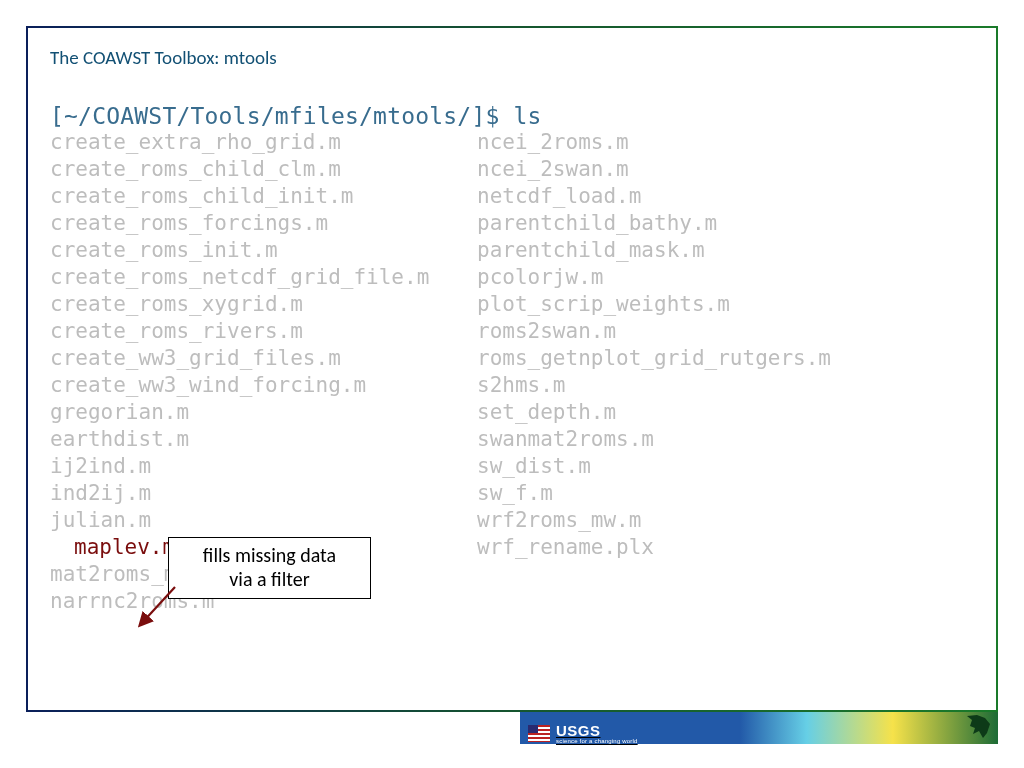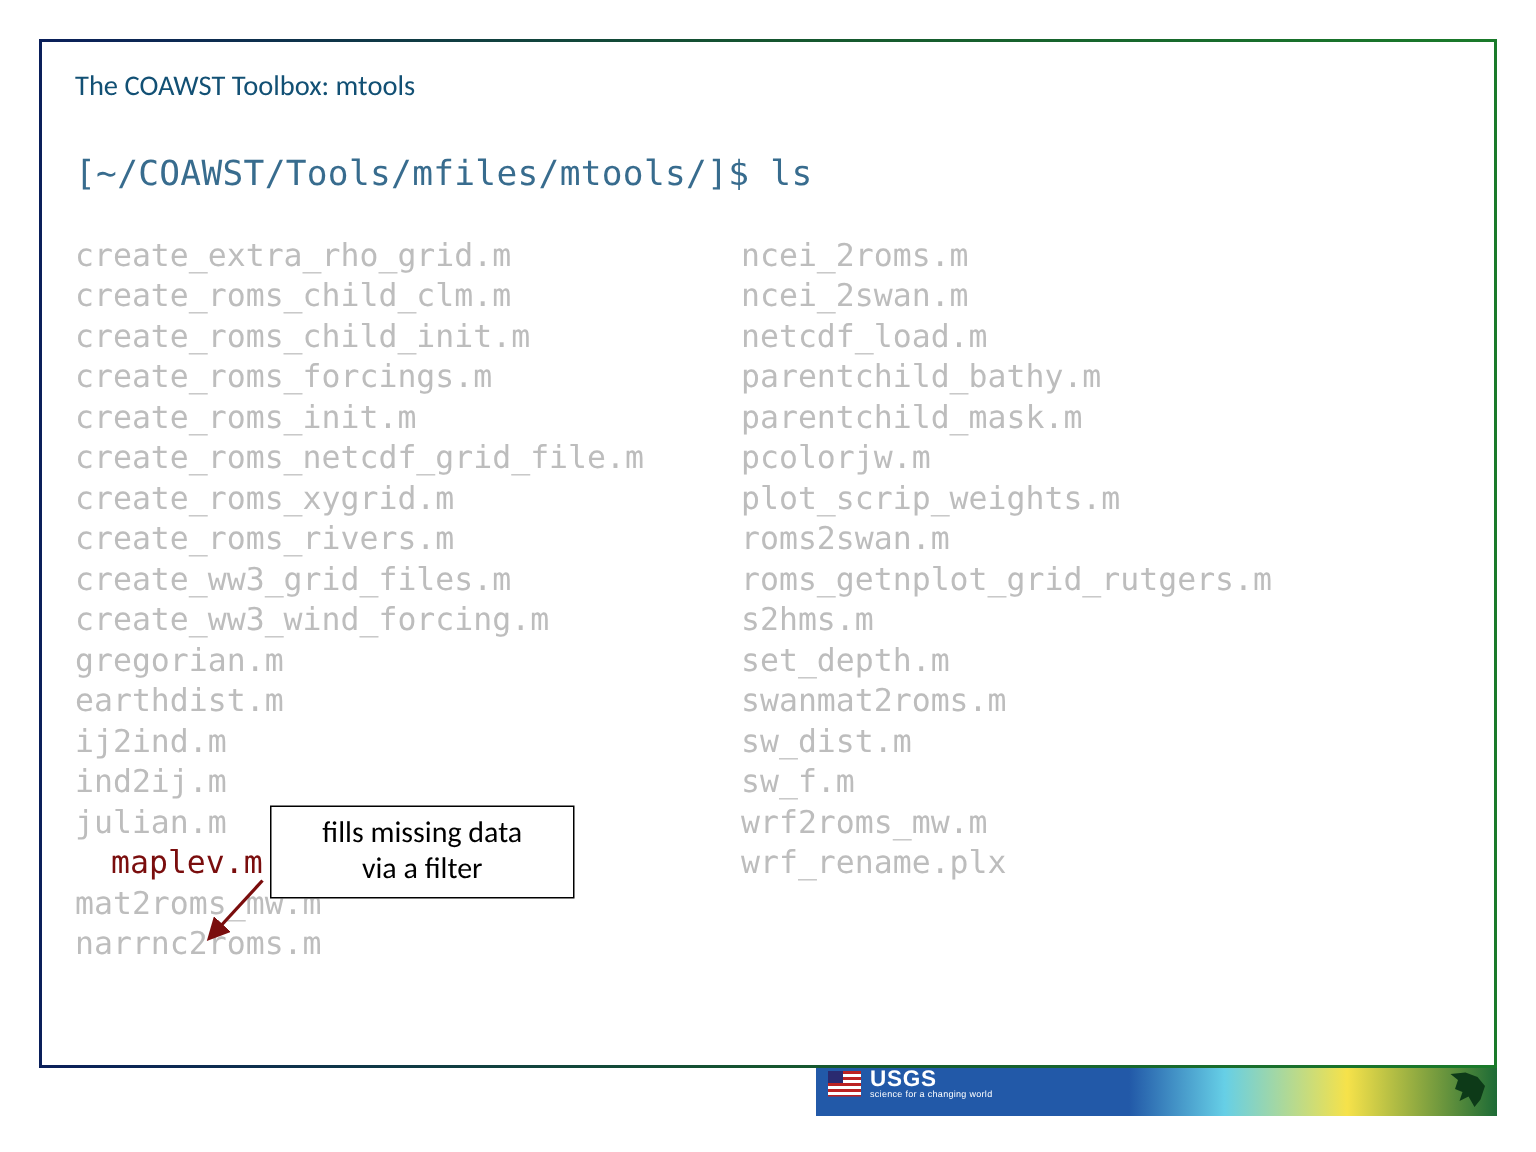--- a/index.html
+++ b/index.html
@@ -24,64 +24,64 @@
   .title {
     color: #125074;
     font-size: 19px;
     font-weight: 400;
     margin-bottom: 34px;
   }
   .prompt {
     font-family: "Consolas", Menlo, monospace;
     font-size: 23px;
     color: #386c8e;
-    margin-bottom: 28px;
     letter-spacing: 0.2px;
   }
   .listing {
     font-family: "Consolas", Menlo, monospace;
     font-size: 21px;
     line-height: 27px;
     color: #bdbdbd;
     display: flex;
-    gap: 24px;
+    gap: 7px;
   }
   .col { display: flex; flex-direction: column; }
   .col1 { width: 420px; }
   .hl { color: #7a0d0d; margin-left: 24px; }
   .callout {
     position: absolute;
     top: 537px;
-    left: 180px;
+    left: 168px;
     width: 203px;
     border: 1px solid #000;
     background: #fff;
     font-size: 20px;
     line-height: 24px;
     text-align: center;
     padding: 5px 4px 7px 4px;
     color: #000;
   }
   .arrow {
     position: absolute;
     top: 584px;
     left: 133px;
     width: 50px;
     height: 50px;
     pointer-events: none;
   }
   .footer {
     position: absolute;
-    left: 544px;
+    left: 520px;
     right: 26px;
     bottom: 24px;
     height: 32px;
     background: linear-gradient(90deg, #2259a8 0%, #2259a8 46%, #66cfe6 60%, #f6e24a 78%, #1d6b36 100%);
     display: flex;
-    align-items: flex-start;
+    align-items: flex-end;
+    text-decoration: underline;
   }
   .usgs {
     display: flex;
     align-items: center;
     gap: 6px;
     padding-left: 8px;
     color: #fff;
   }
   .usgs-flag {
     width: 22px; height: 17px;

